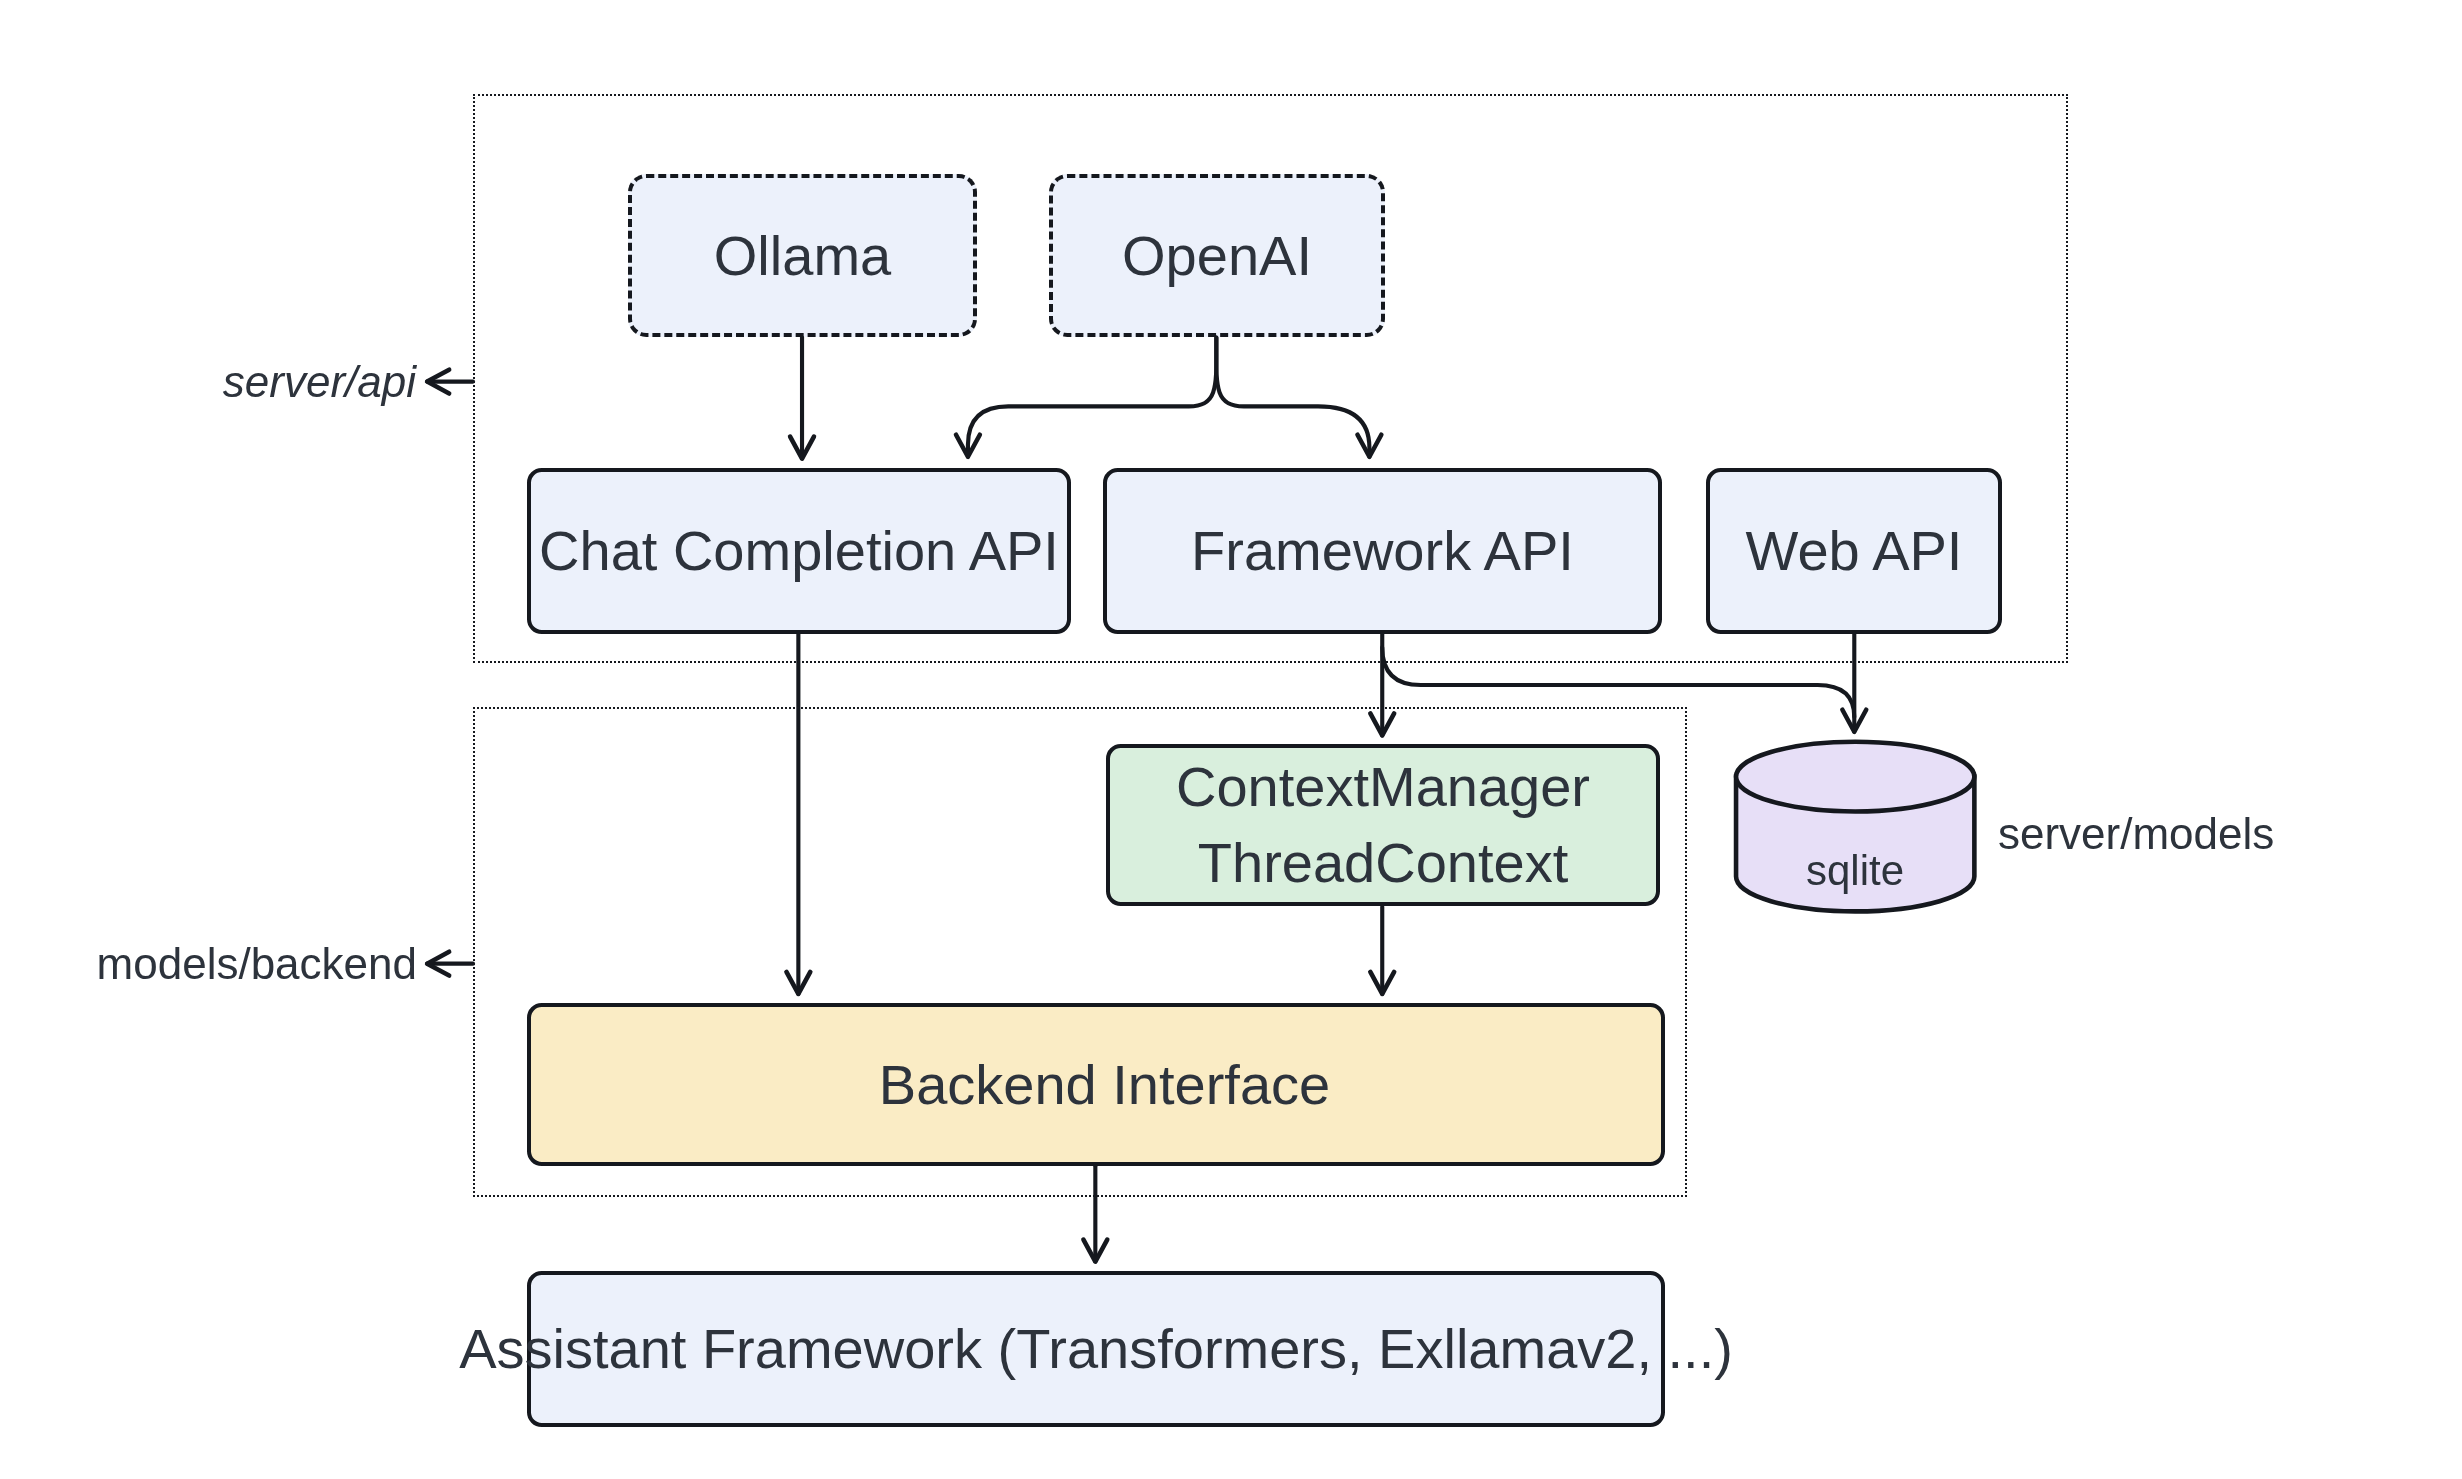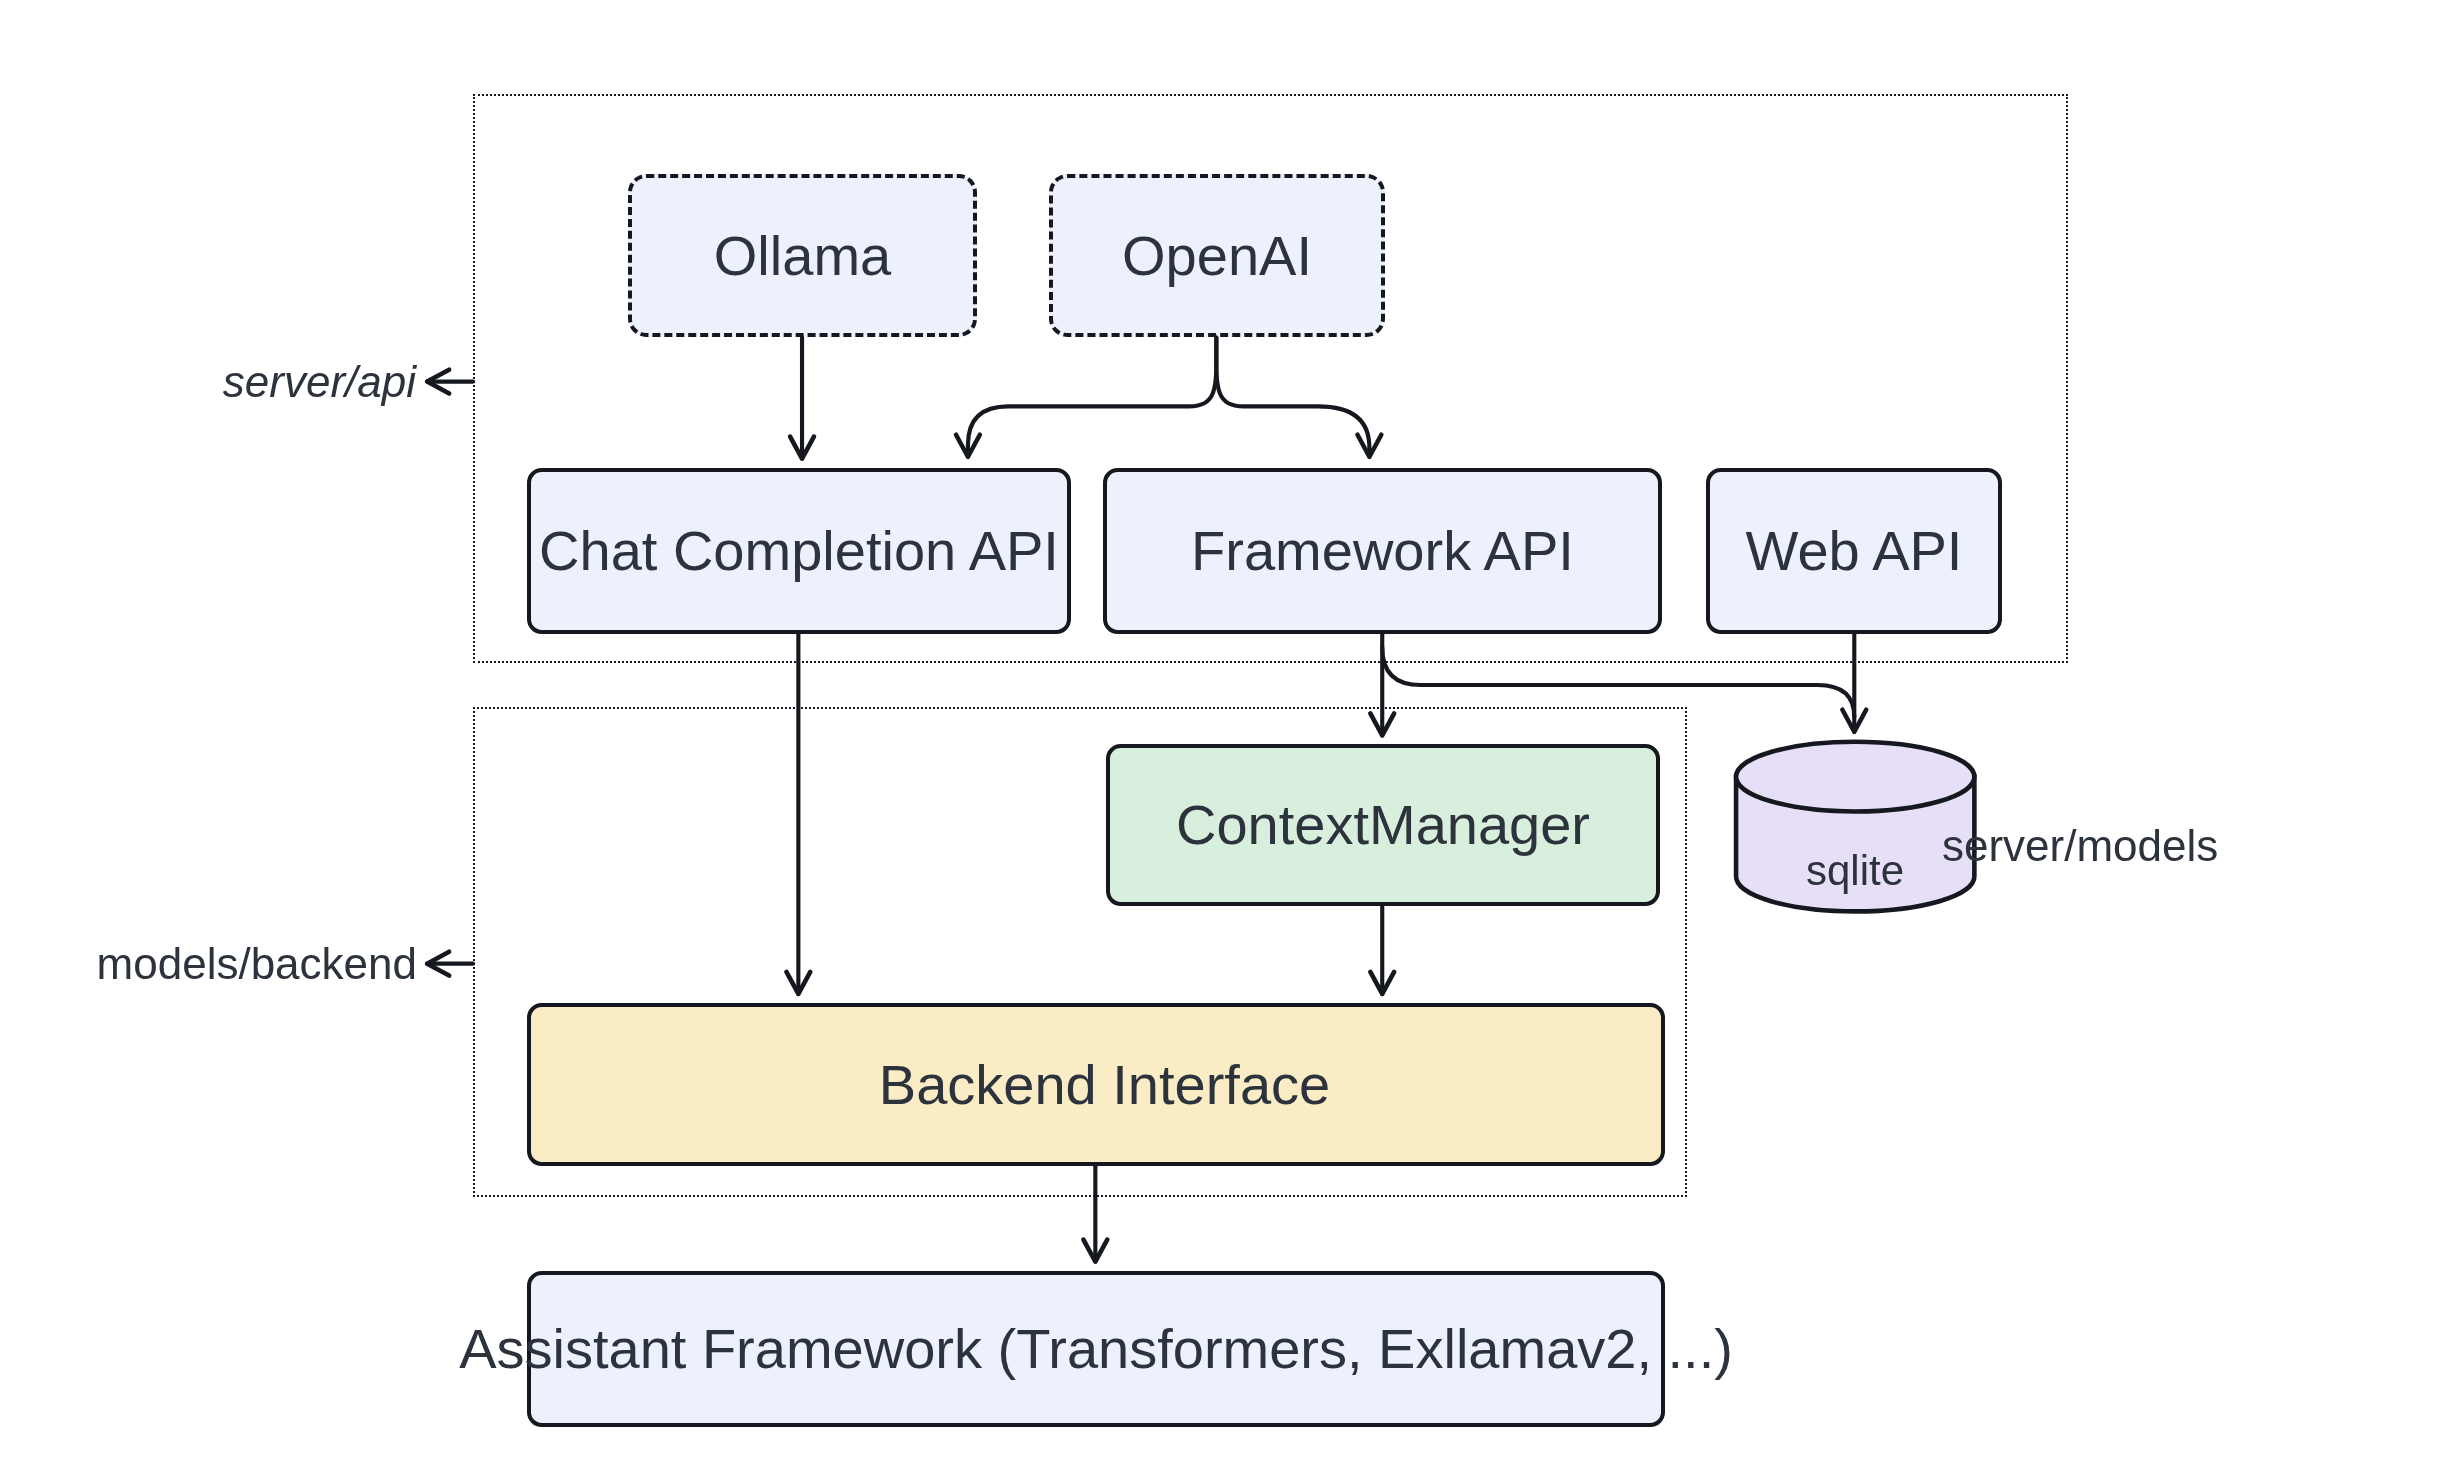--- a/index.html
+++ b/index.html
@@ -53,20 +53,21 @@
   <div class="node" style="left: 1103px; top: 468px; width: 559px; height: 166px; background-color: rgb(236, 241, 251);">
     <span>Framework API</span>
   </div>
 
   <div class="node" style="left: 1706px; top: 468px; width: 296px; height: 166px; background-color: rgb(236, 241, 251);">
     <span>Web API</span>
   </div>
 
   <div class="node" style="left: 1106px; top: 744px; width: 554px; height: 162px; background-color: rgb(217, 239, 221);">
     <span>ContextManager</span>
+    <span>ThreadContext</span>
   </div>
 
   <div class="node" style="left: 527px; top: 1003px; width: 1138px; height: 163px; background-color: rgb(250, 236, 197); padding-left: 17px;">
     <span>Backend Interface</span>
   </div>
 
   <div class="node" style="left: 527px; top: 1271px; width: 1138px; height: 156px; background-color: rgb(236, 241, 251);">
     <span>Assistant Framework (Transformers, Exllamav2, ...)</span>
   </div>
 
@@ -105,18 +106,18 @@
     <g stroke="#15181e" stroke-width="5">
       <path d="M1894,847 L1894,956 A130,38 0 0 0 2154,956 L2154,847 Z" fill="#e7dff7"></path>
       <ellipse cx="2024" cy="847" rx="130" ry="38" fill="#e7dff7"></ellipse>
     </g>
   </svg>
 
   <div class="side-label align-right" style="left:172px; top:352px; width:244px;font-style:italic;">server/api</div>
 
   <div class="side-label align-right" style="left:78px; top:934px; width:339px;">models/backend</div>
 
-  <div class="side-label" style="left:1942px; top:804px; width:317px;margin-top:12px;">server/models</div>
+  <div class="side-label" style="left:1998px; top:804px; width:317px;">server/models</div>
 
   <div class="cyl-label" style="left:1736px; top:821px; width:238px;">sqlite</div>
 
 </div>
 
 
 </body></html>

